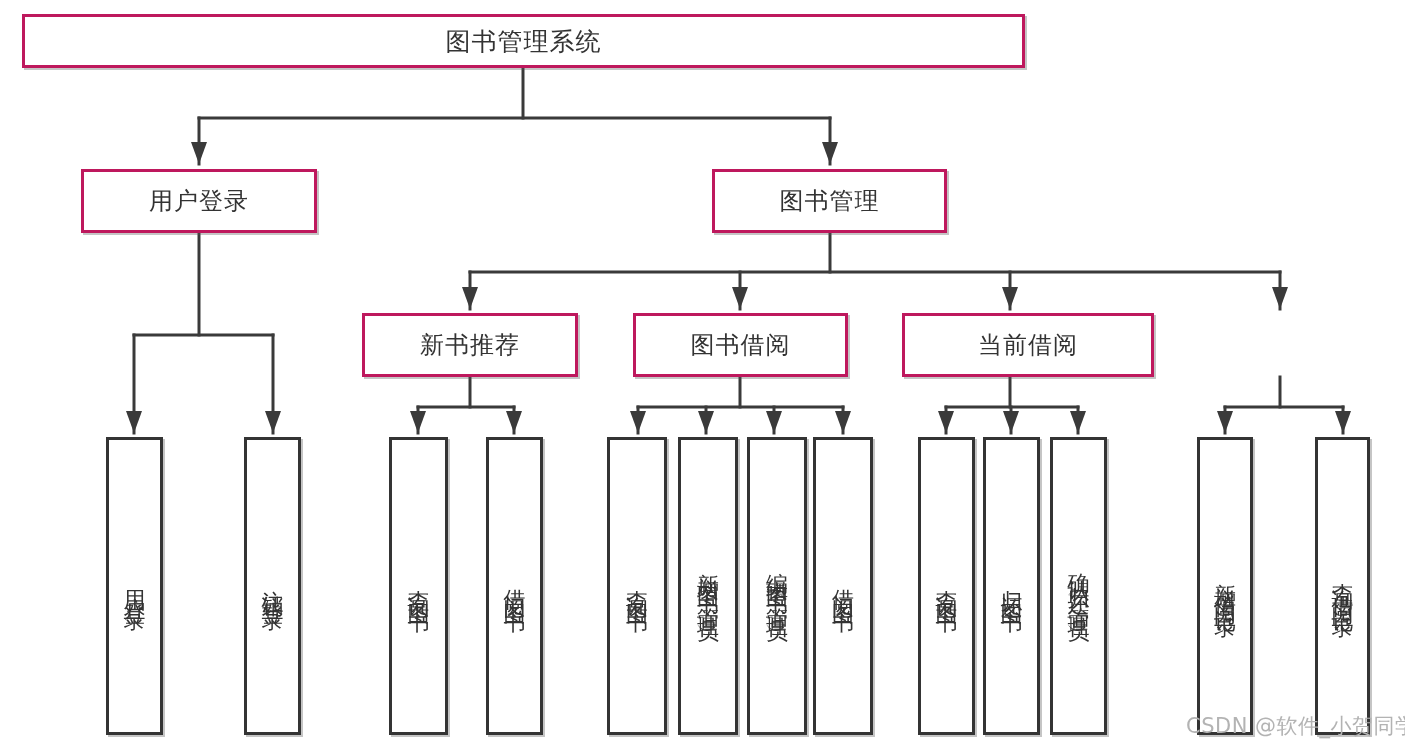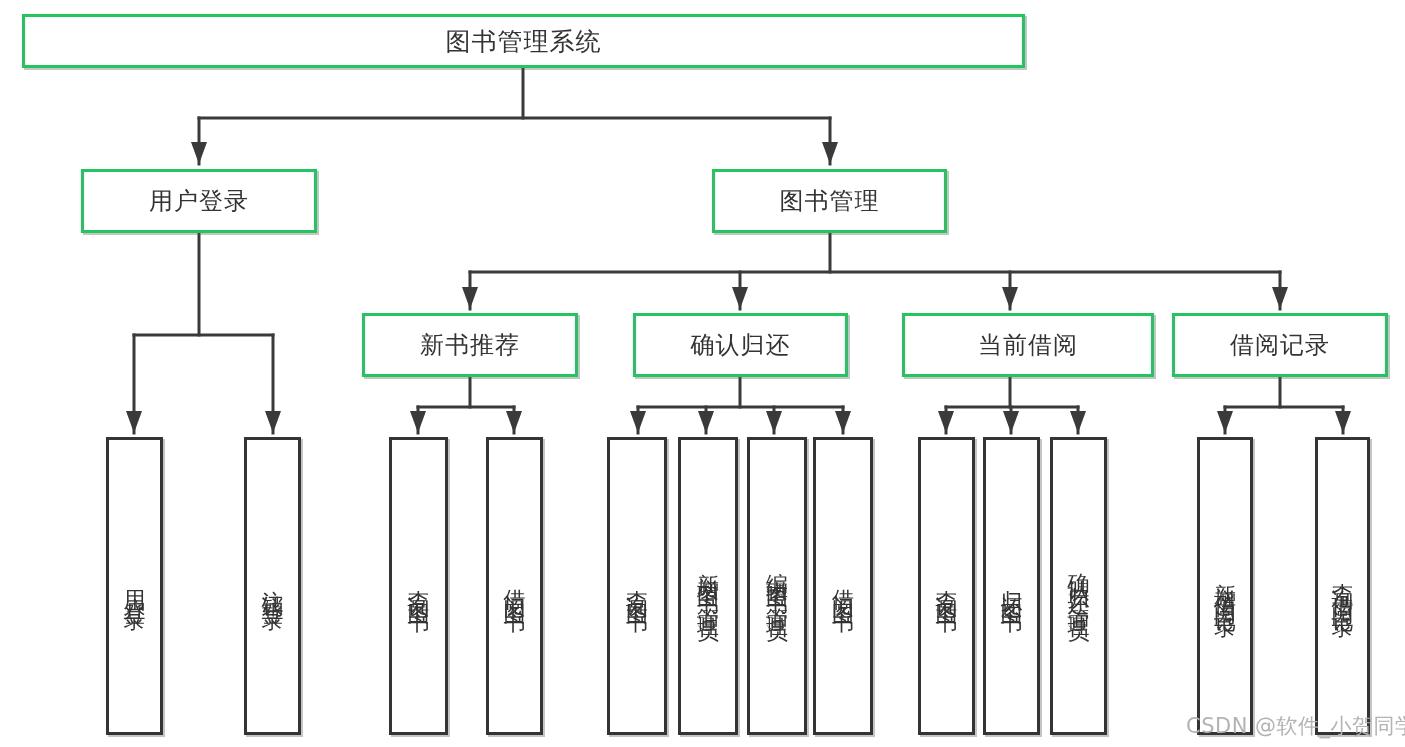--- a/index.html
+++ b/index.html
@@ -20,21 +20,21 @@
     position: absolute;
     left: 0;
     top: 0;
     width: 1405px;
     height: 747px;
   }
   .node {
     position: absolute;
     box-sizing: border-box;
     background: #ffffff;
-    border: 3px solid #22c55e;
+    border: 3px solid #be185d;
     box-shadow: 2px 2px 0 rgba(90,90,90,0.35);
     display: flex;
     align-items: center;
     justify-content: center;
     font-size: 24px;
     letter-spacing: 1px;
     color: #333333;
     white-space: nowrap;
   }
   .node.root-node {
@@ -147,28 +147,25 @@
     <span>用户登录</span>
   </div>
   <div class="node" style="left:362px; top:313px; width:216px; height:64px;">
     <span>新书推荐</span>
   </div>
 
   <div class="node" style="left:712px; top:169px; width:235px; height:64px;">
     <span>图书管理</span>
   </div>
   <div class="node" style="left:633px; top:313px; width:215px; height:64px;">
-    <span>确认归还</span>
+    <span>图书借阅</span>
   </div>
   <div class="node" style="left:902px; top:313px; width:252px; height:64px;">
     <span>当前借阅</span>
   </div>
-  <div class="node" style="left:1172px; top:313px; width:216px; height:64px;">
-    <span>借阅记录</span>
-  </div>
 
   <div class="vnode" style="left:106px; top:437px; width:57px; height:298px;">
     <span class="vlabel">用户登录</span>
   </div>
   <div class="vnode" style="left:244px; top:437px; width:57px; height:298px;">
     <span class="vlabel">注销登录</span>
   </div>
 
   <div class="vnode" style="left:389px; top:437px; width:59px; height:298px;">
     <span class="vlabel">查询图书</span>

